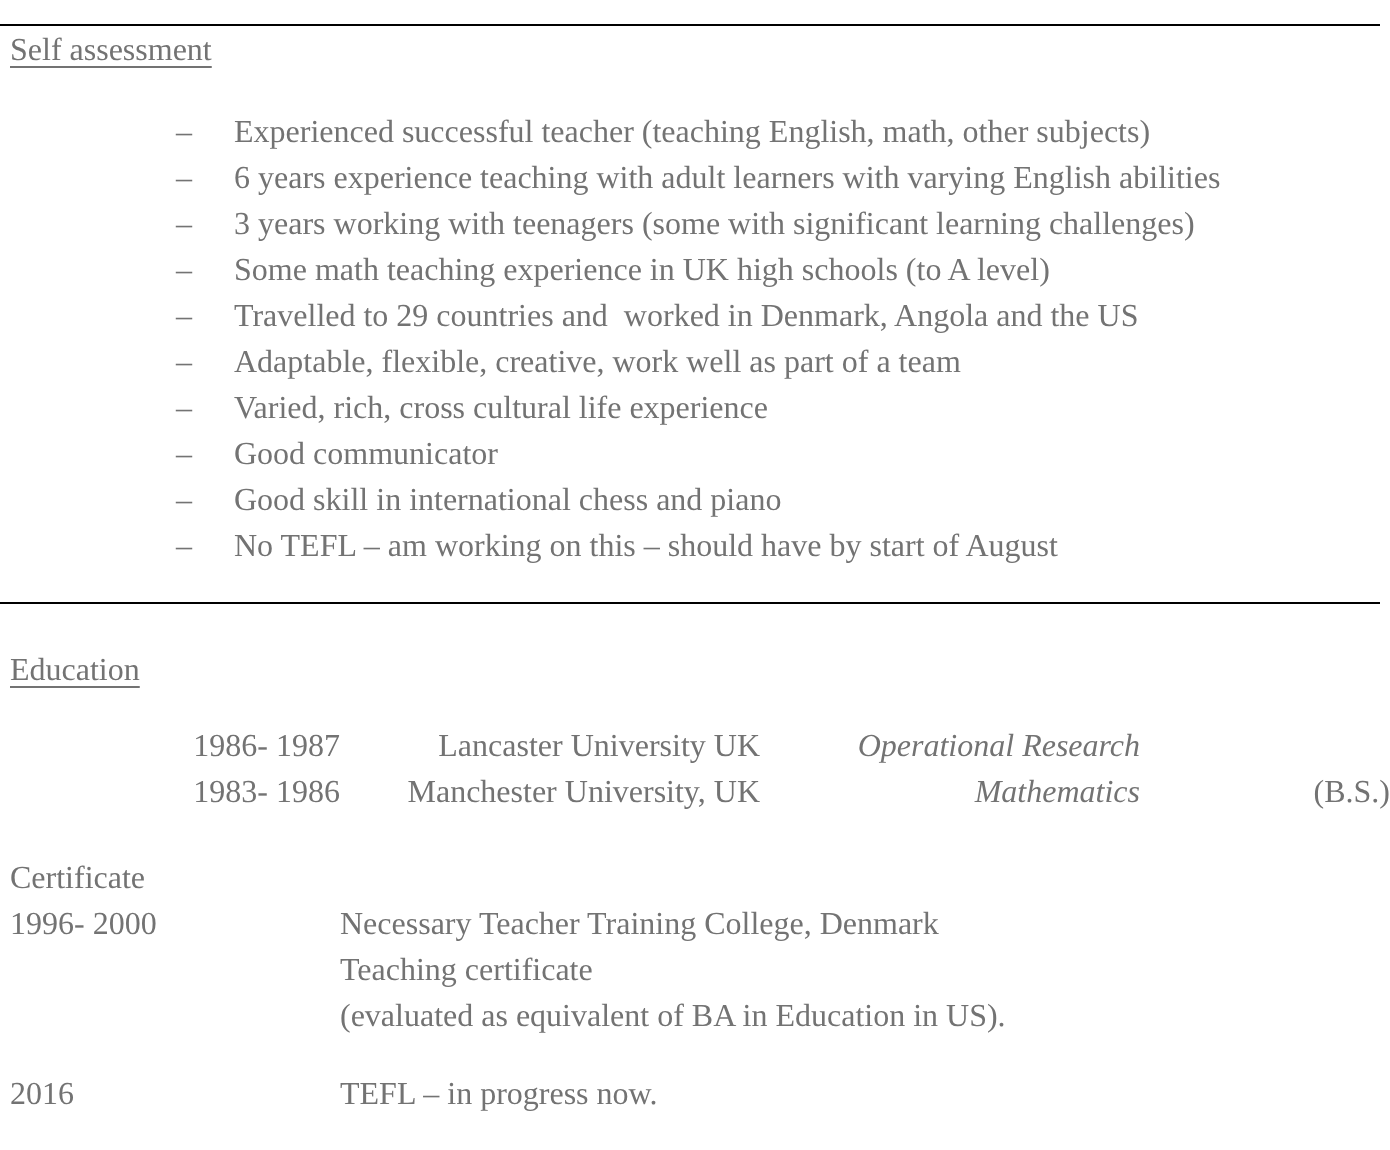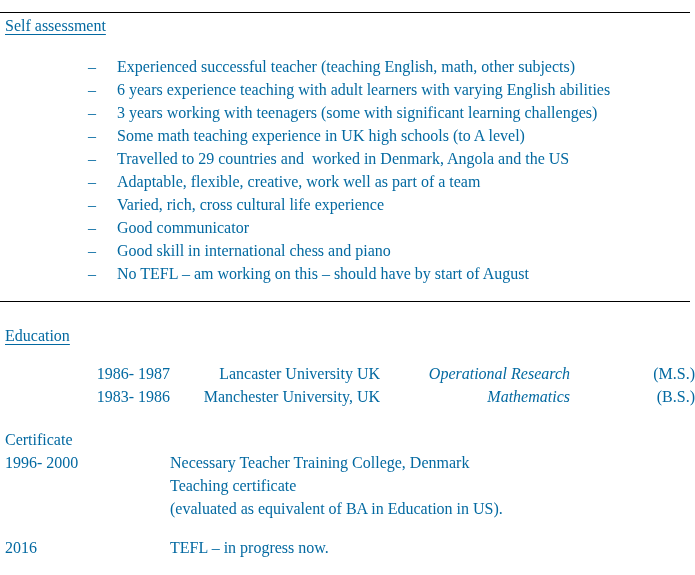--- a/index.html
+++ b/index.html
@@ -5,21 +5,21 @@
   * { margin: 0; padding: 0; box-sizing: border-box; }
   html, body { background: #ffffff; }
   .page {
     position: relative;
     width: 695px;
     height: 575px;
     background: #ffffff;
     font-family: "Liberation Serif", "DejaVu Serif", serif;
     font-size: 16px;
     line-height: 23px;
-    color: #0369a1;
+    color: #737373;
     overflow: hidden;
   }
   .rule {
     position: absolute;
     left: 0;
     width: 690px;
     border-top: 1.6px solid #000000;
   }
   .rule-top { top: 12px; }
   .rule-mid { top: 301px; }
@@ -99,21 +99,20 @@
 
   <div class="rule rule-mid"></div>
 
   <div class="section-heading heading-edu">Education</div>
 
   <div class="edu-table">
     <div class="doc-row">
       <span class="col-dates">1986- 1987</span>
       <span class="col-institution">Lancaster University UK</span>
       <span class="col-subject">Operational Research</span>
-      <span class="col-degree">(M.S.)</span>
     </div>
     <div class="doc-row">
       <span class="col-dates">1983- 1986</span>
       <span class="col-institution">Manchester University, UK</span>
       <span class="col-subject">Mathematics</span>
       <span class="col-degree">(B.S.)</span>
     </div>
   </div>
 
   <div class="cert-block">

